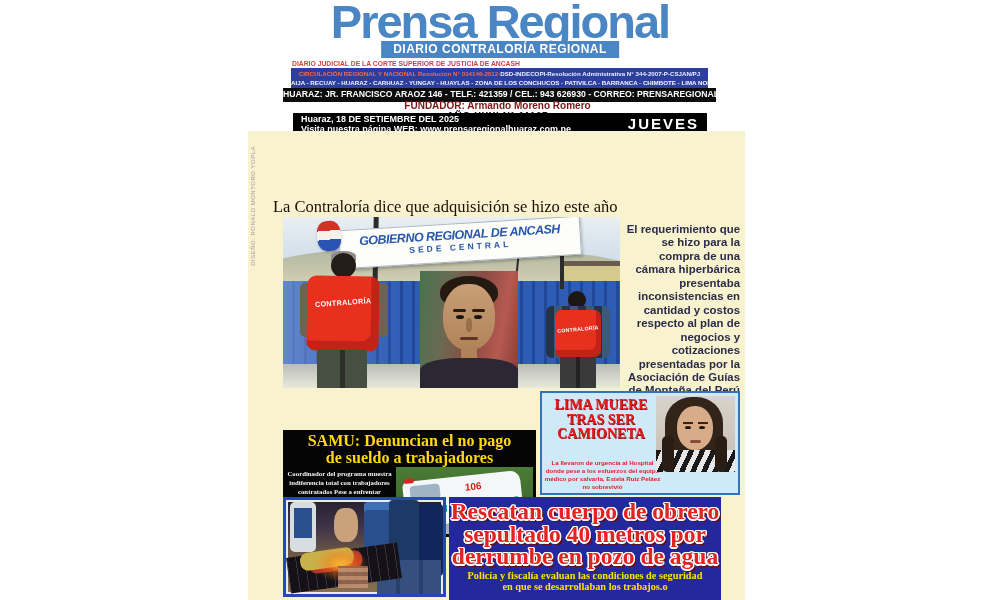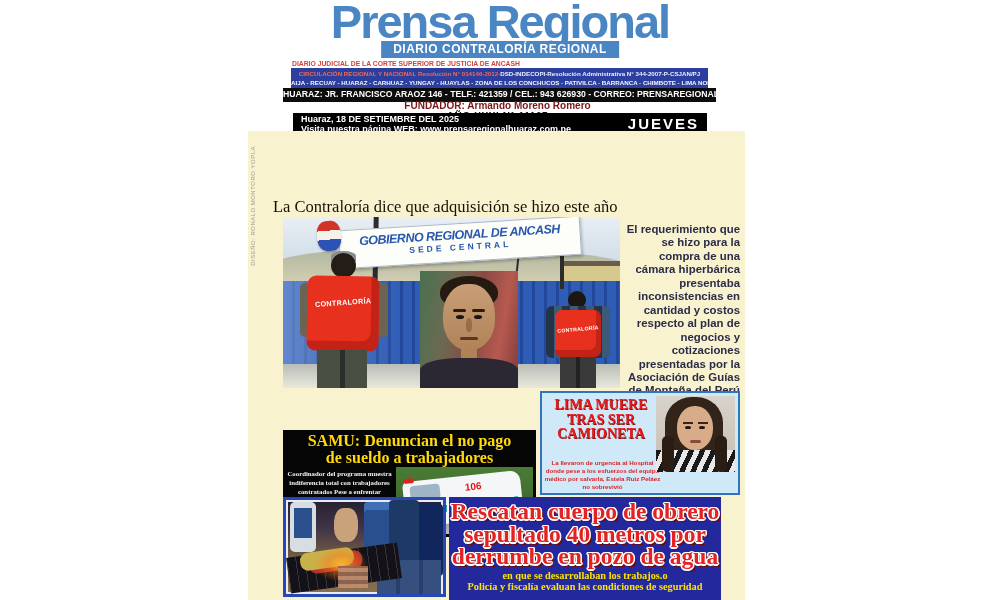--- a/index.html
+++ b/index.html
@@ -324,18 +324,18 @@
     <div class="bp-censor"></div>
   </div>
 
   <div class="abs rescue-box">
     <div class="rescue-headline">
       <div>Rescatan cuerpo de obrero</div>
       <div>sepultado  40 metros por</div>
       <div>derrumbe en pozo de agua</div>
     </div>
     <div class="rescue-sub">
+      <div>Policía y fiscalía evaluan las condiciones de seguridad</div>
       <div>en que se desarrollaban los trabajos.o</div>
-      <div>Policía y fiscalía evaluan las condiciones de seguridad</div>
     </div>
   </div>
 
 </div>
 
 </body></html>

